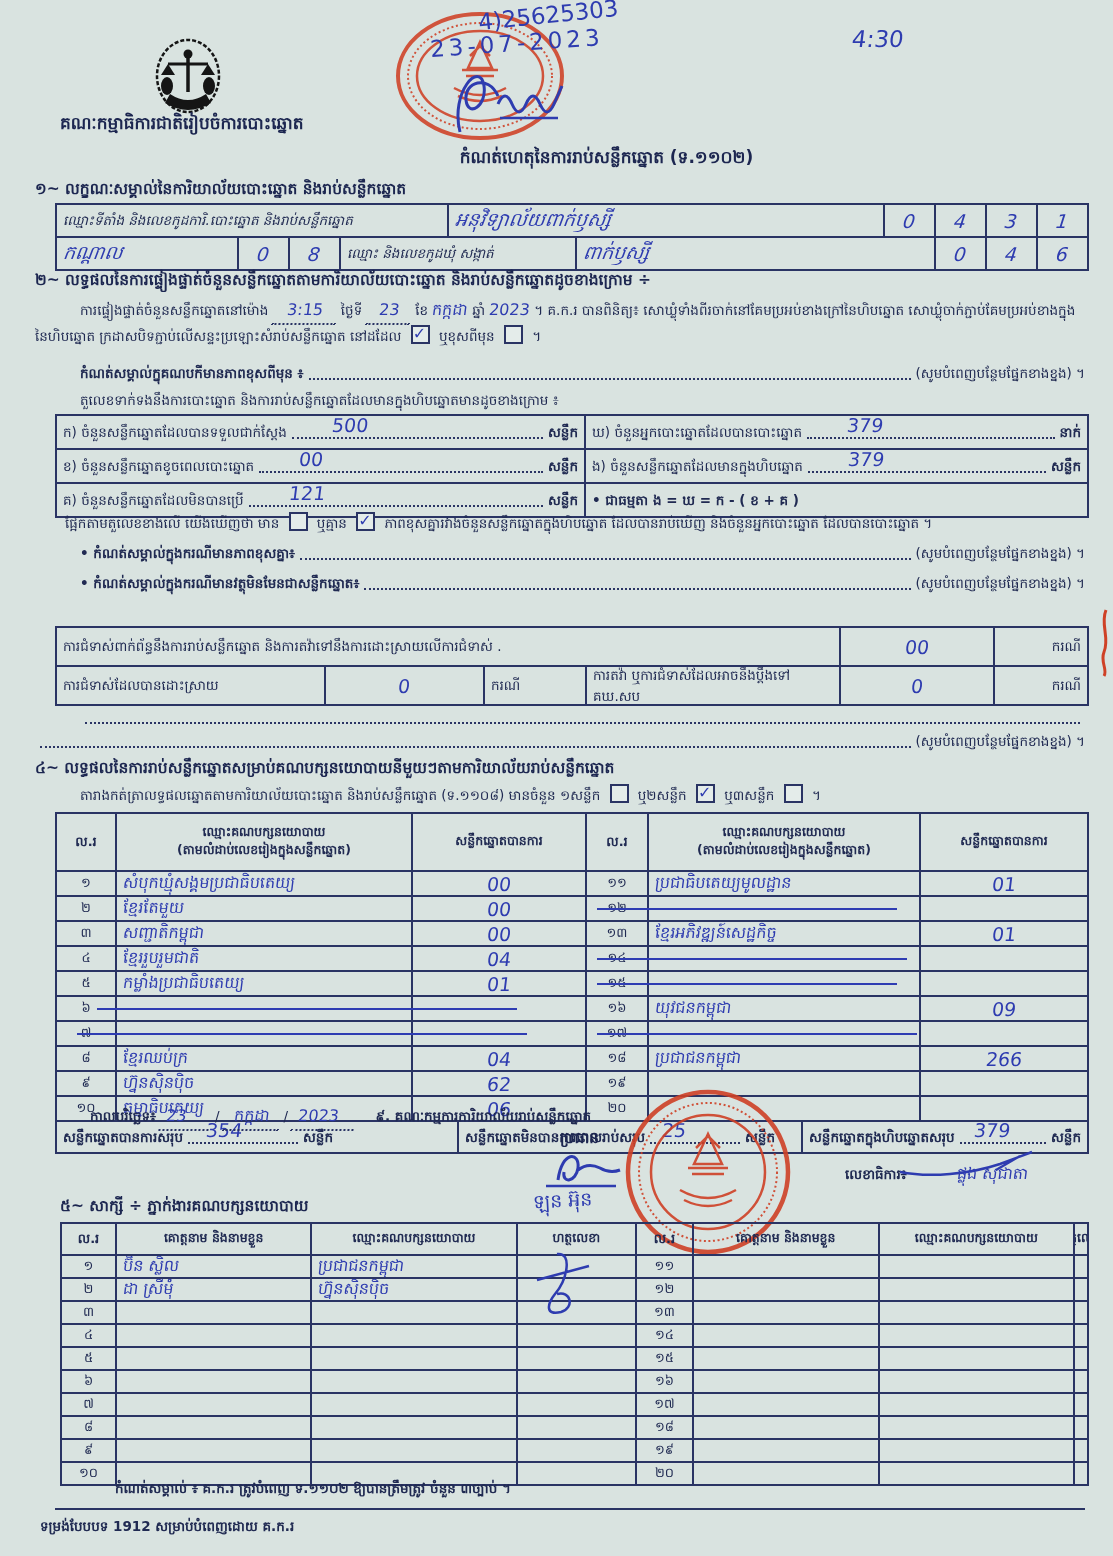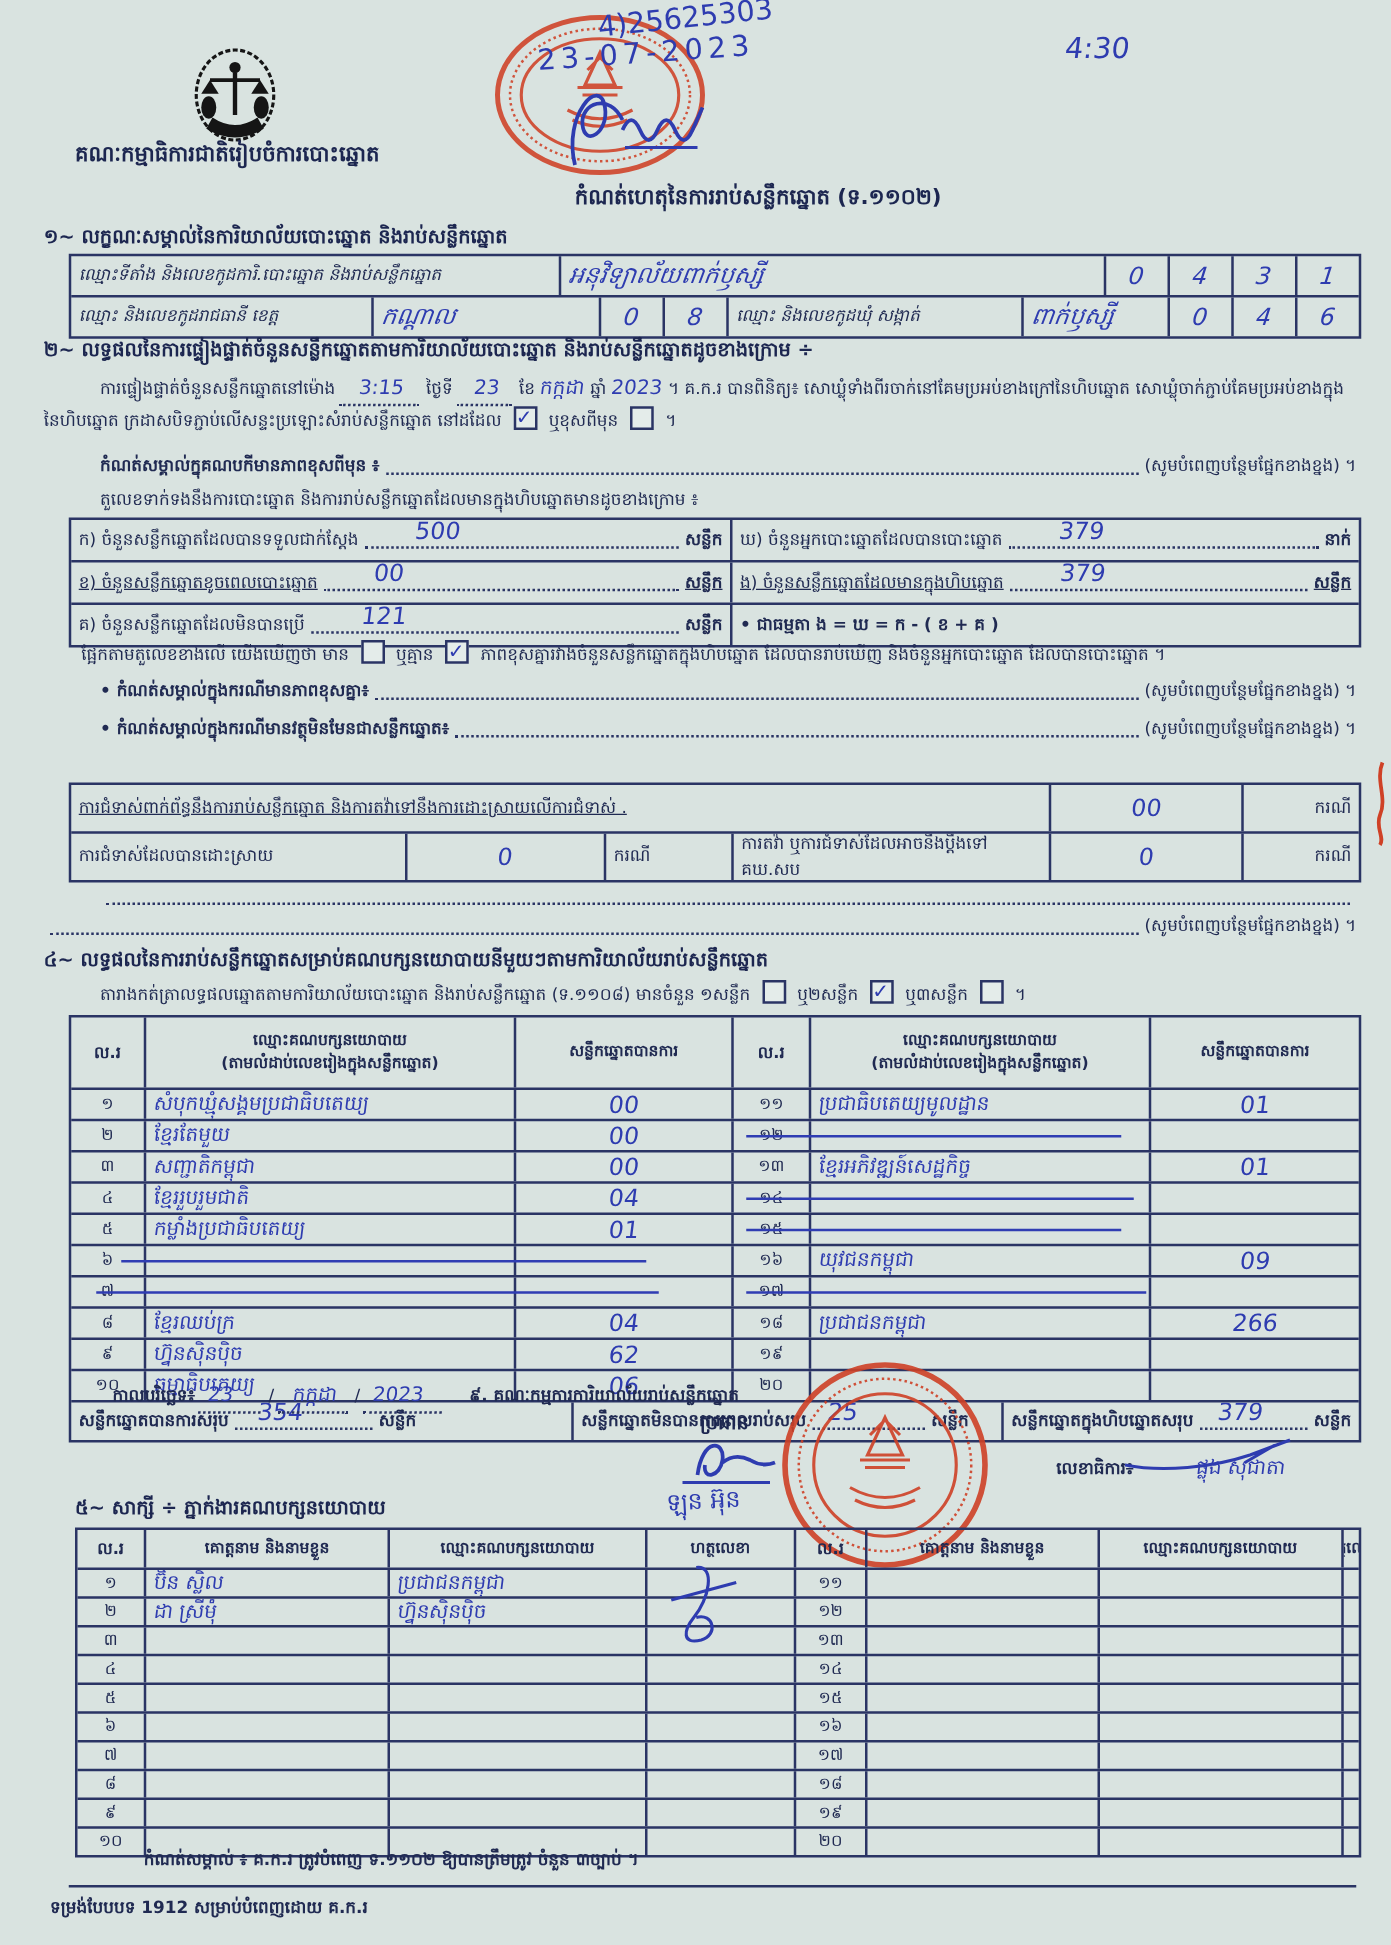--- a/index.html
+++ b/index.html
@@ -87,21 +87,20 @@
           <span class="hw">4</span>
         </div>
       <div class="td vote" style="width:37px;">
           <span class="hw">3</span>
         </div>
       <div class="td vote" style="width:37px;">
           <span class="hw">1</span>
         </div>
     </div>
     <div class="tr" style="height:31px;">
-      <div class="td t" style="width:228px;">ឈ្មោះ និងលេខកូដរាជធានី ខេត្ត</div>
       <div class="td" style="width:168px;">
           <span class="hw">កណ្តាល</span>
         </div>
       <div class="td vote" style="width:37px;">
           <span class="hw">0</span>
         </div>
       <div class="td vote" style="width:37px;">
           <span class="hw">8</span>
         </div>
       <div class="td t" style="width:222px;">ឈ្មោះ និងលេខកូដឃុំ សង្កាត់</div>
@@ -153,21 +152,21 @@
         <span class="b">សន្លឹក</span>
       </div>
       <div class="td t" style="flex:1;">
         <span>ឃ) ចំនួនអ្នកបោះឆ្នោតដែលបានបោះឆ្នោត</span>
         <span class="fill">
             <span class="hw">379</span>
           </span>
         <span class="b">នាក់</span>
       </div>
     </div>
-    <div class="tr" style="height:32px;text-decoration:underline;">
+    <div class="tr" style="height:32px;">
       <div class="td t" style="width:515px;">
         <span>ខ) ចំនួនសន្លឹកឆ្នោតខូចពេលបោះឆ្នោត</span>
         <span class="fill">
             <span class="hw">00</span>
           </span>
         <span class="b">សន្លឹក</span>
       </div>
       <div class="td t" style="flex:1;">
         <span>ង) ចំនួនសន្លឹកឆ្នោតដែលមានក្នុងហិបឆ្នោត</span>
         <span class="fill">
@@ -200,21 +199,21 @@
     <span>(សូមបំពេញបន្ថែមផ្នែកខាងខ្នង) ។</span>
   </div>
   <div class="abs t" style="left:80px;top:572px;width:1005px;display:flex;align-items:flex-end;">
     <span class="b">• កំណត់សម្គាល់ក្នុងករណីមានវត្ថុមិនមែនជាសន្លឹកឆ្នោត៖</span>
     <span class="fill"></span>
     <span>(សូមបំពេញបន្ថែមផ្នែកខាងខ្នង) ។</span>
   </div>
 
   <div class="abs tb" style="left:55px;top:626px;width:1030px;">
     <div class="tr" style="height:37px;">
-      <div class="td t" style="flex:1;text-decoration:underline;">ការជំទាស់ពាក់ព័ន្ធនឹងការរាប់សន្លឹកឆ្នោត និងការតវ៉ាទៅនឹងការដោះស្រាយលើការជំទាស់ .</div>
+      <div class="td t" style="flex:1;">ការជំទាស់ពាក់ព័ន្ធនឹងការរាប់សន្លឹកឆ្នោត និងការតវ៉ាទៅនឹងការដោះស្រាយលើការជំទាស់ .</div>
       <div class="td vote" style="width:140px;">
           <span class="hw">00</span>
         </div>
       <div class="td t" style="width:80px;justify-content:flex-end;">ករណី</div>
     </div>
     <div class="tr" style="height:37px;">
       <div class="td t" style="width:255px;">ការជំទាស់ដែលបានដោះស្រាយ</div>
       <div class="td vote" style="width:145px;">
           <span class="hw">0</span>
         </div>

